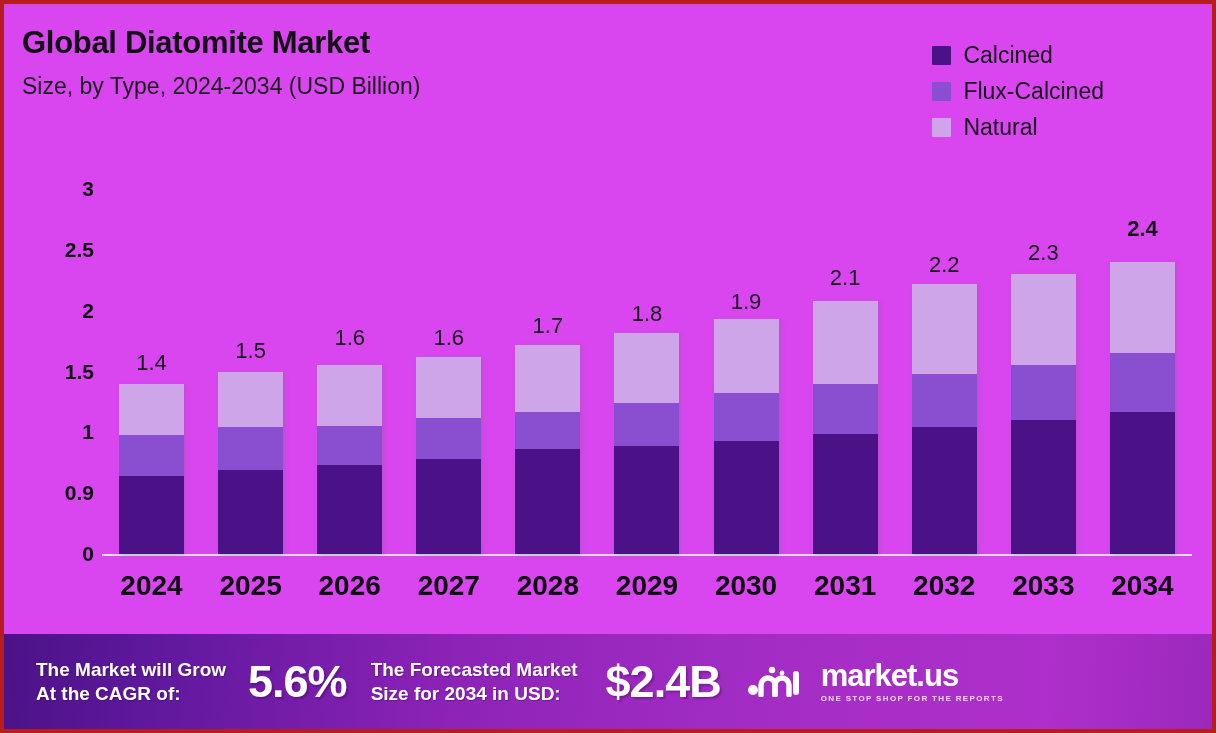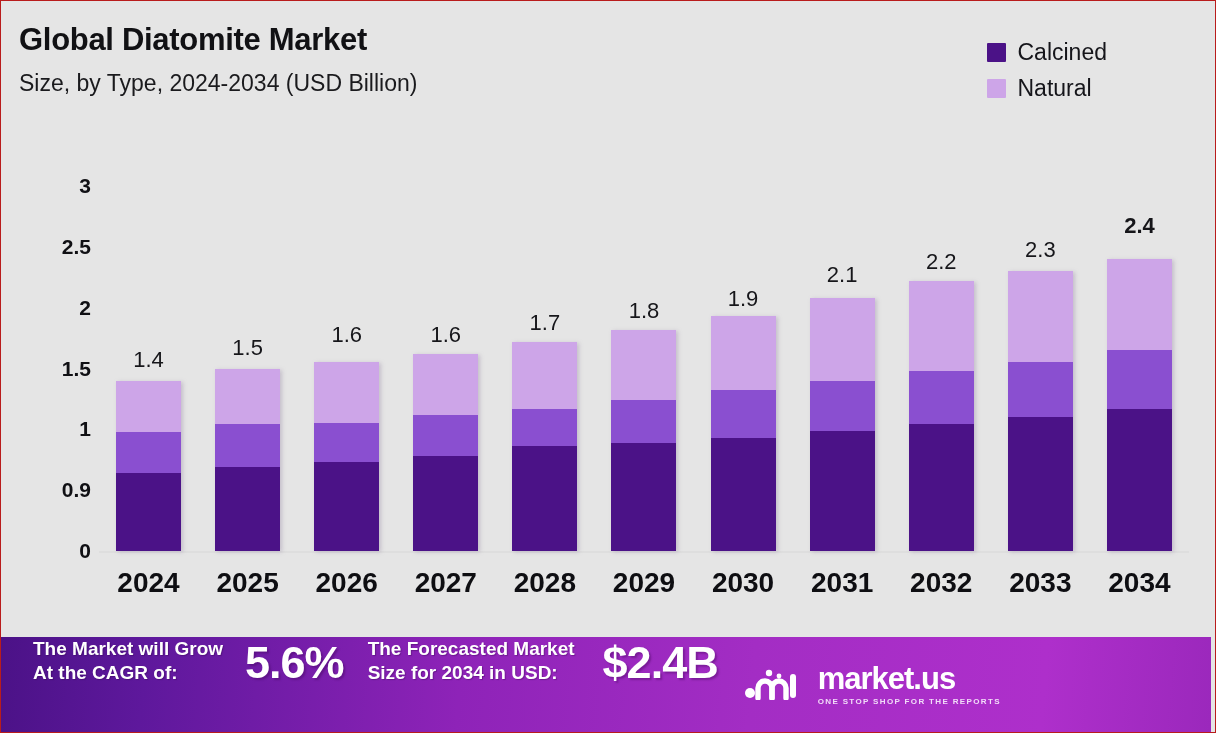--- a/index.html
+++ b/index.html
@@ -6,22 +6,22 @@
   html,body { width:1216px; height:733px; }
   body {
     font-family:"Liberation Sans", sans-serif;
     background:#ffffff;
     overflow:hidden;
   }
   #infographic {
     position:relative;
     width:1216px;
     height:733px;
-    background:#e5e5e5;
-    border:1px solid #b91c1c;
+    background:#d946ef;
+    border:4px solid #b91c1c;
     overflow:hidden;
   }
 
   
   .header { position:absolute; left:18px; top:22px; }
   .chart-title {
     font-size:31px;
     font-weight:bold;
     color:#111114;
     letter-spacing:-0.3px;
@@ -122,20 +122,21 @@
   }
 
   
   .footer {
     position:absolute;
     left:0; bottom:0;
     width:1210px;
     height:95px;
     background:linear-gradient(95deg,#4B1287 0%,#5E189C 12%,#8E23B8 38%,#A32DC4 62%,#AE2FCB 86%,#9B28BC 100%);
     display:flex;
+    align-items:center;
     overflow:hidden;
   }
   .f-text {
     color:#ffffff;
     font-size:19px;
     font-weight:bold;
     line-height:1.25;
     text-shadow:1px 1px 1px rgba(50,0,70,0.35);
     white-space:pre-line;
   }
@@ -179,20 +180,24 @@
 
   <div class="header">
     <div class="chart-title">Global Diatomite Market</div>
     <div class="chart-subtitle">Size, by Type, 2024-2034 (USD Billion)</div>
   </div>
 
   <div class="legend" id="legend">
       <div class="legend-item">
         <span class="legend-swatch" style="background: rgb(75, 18, 135);"></span>
         <span class="legend-label">Calcined</span>
+      </div>
+      <div class="legend-item">
+        <span class="legend-swatch" style="background: rgb(138, 79, 208);"></span>
+        <span class="legend-label">Flux-Calcined</span>
       </div>
       <div class="legend-item">
         <span class="legend-swatch" style="background: rgb(205, 165, 232);"></span>
         <span class="legend-label">Natural</span>
       </div>
     </div>
 
   <div class="plot">
     <div class="y-axis" id="yaxis">
         <div class="y-tick" style="top: 400px;">0</div>

